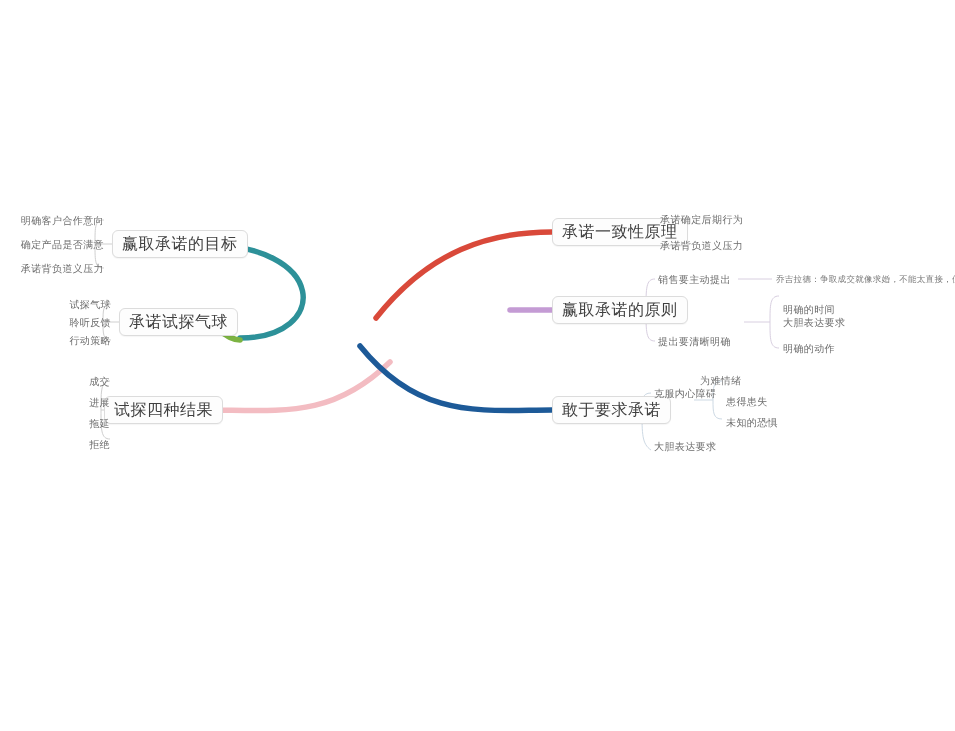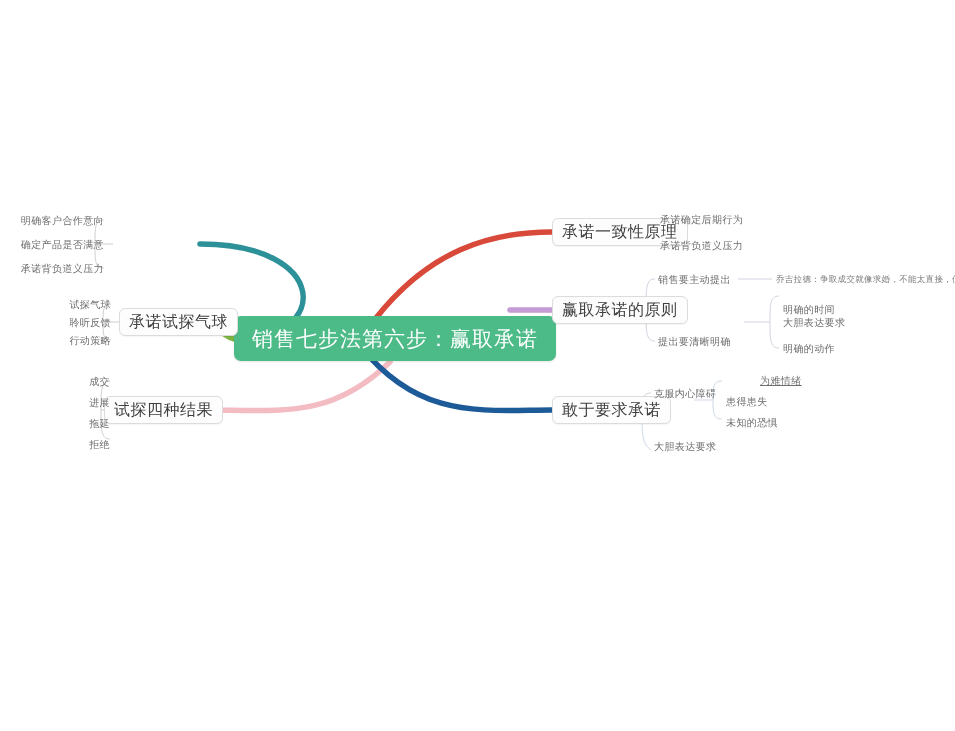--- a/index.html
+++ b/index.html
@@ -126,24 +126,24 @@
     <path d="M 779 296 C 770 296 770 305 770 322 C 770 339 770 348 779 348" fill="none" stroke="#d8cfe0" stroke-width="1"></path>
     <line x1="744" y1="322" x2="770" y2="322" stroke="#d8cfe0" stroke-width="1"></line>
 
     <path d="M 651 393 C 642 393 642 400 642 410 C 642 434 642 444 651 450" fill="none" stroke="#cdd9e4" stroke-width="1"></path>
     <line x1="636" y1="410" x2="642" y2="410" stroke="#cdd9e4" stroke-width="1"></line>
 
     <path d="M 722 381 C 713 381 713 388 713 400 C 713 412 713 419 722 419" fill="none" stroke="#cdd9e4" stroke-width="1"></path>
     <line x1="694" y1="400" x2="713" y2="400" stroke="#cdd9e4" stroke-width="1"></line>
   </svg>
 
-  <div class="node root-node" style="left:234px; top:316px;">
-    <span>销售七步法第六步：赢取承诺</span>
-  </div>
-
+
+  <div class="node branch-node" style="left:112px; top:230px;">
+    <span>赢取承诺的目标</span>
+  </div>
 
   <div class="node branch-node" style="left:119px; top:308px;">
     <span>承诺试探气球</span>
   </div>
 
   <div class="node branch-node" style="left:104px; top:396px;">
     <span>试探四种结果</span>
   </div>
 
   <div class="node branch-node" style="left:552px; top:218px;">
@@ -218,21 +218,21 @@
     <span>明确的动作</span>
   </div>
 
   <div class="leaf right" style="left:654px; top:388px;">
     <span>克服内心障碍</span>
   </div>
   <div class="leaf right" style="left:654px; top:441px;">
     <span>大胆表达要求</span>
   </div>
 
-  <div class="leaf right" style="left:760px; top:375px;text-decoration:underline;">
+  <div class="leaf right" style="left:700px; top:375px;">
     <span>为难情绪</span>
   </div>
   <div class="leaf right" style="left:726px; top:396px;">
     <span>患得患失</span>
   </div>
   <div class="leaf right" style="left:726px; top:417px;">
     <span>未知的恐惧</span>
   </div>
 
 </div>

